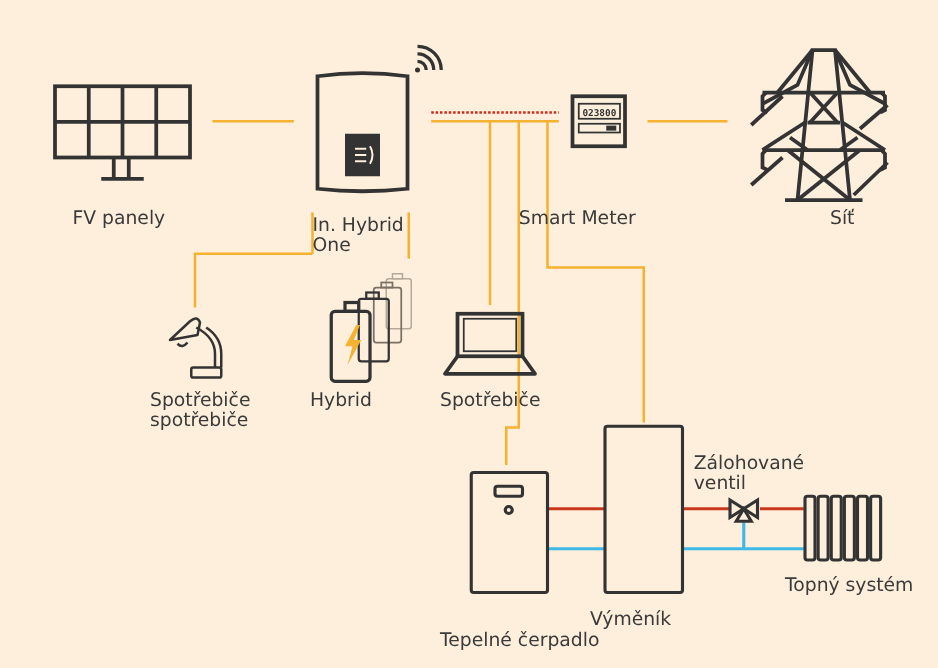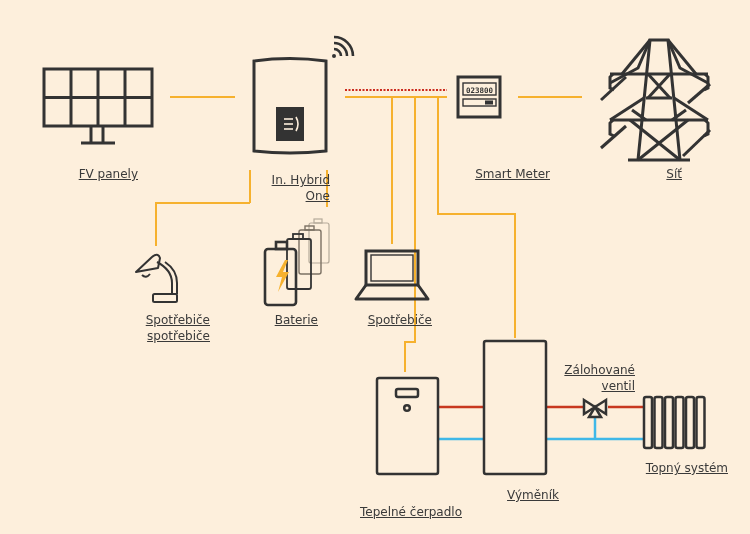--- a/index.html
+++ b/index.html
@@ -1,19 +1,19 @@
 <!DOCTYPE html>
 <html><head>
 <meta charset="utf-8">
 <style>
   html, body { margin:0; padding:0; }
   body { width:750px; height:534px; background:#fdefdc; position:relative; overflow:hidden;
          font-family:"DejaVu Sans", sans-serif; }
   #diagram { position:absolute; left:0; top:0; }
-  .lbl { position:absolute; font-size:12px; color:#3a3a3a; text-align:right; line-height:16px; white-space:nowrap;text-decoration:underline; }
+  .lbl { position:absolute; font-size:15px; color:#3a3a3a; text-align:left; line-height:16px; white-space:nowrap; }
 </style>
 </head>
 <body>
 
 <svg id="diagram" width="750" height="534" viewBox="0 0 750 534">
 
   <g fill="none" stroke="#f6b12e" stroke-width="2">
     <line x1="170" y1="97" x2="235" y2="97"></line>
     <line x1="345" y1="97" x2="447" y2="97"></line>
     <line x1="518" y1="97" x2="582" y2="97"></line>
@@ -163,27 +163,27 @@
     <rect x="686" y="397" width="8" height="51" rx="2"></rect>
     <rect x="696.5" y="397" width="8" height="51" rx="2"></rect>
   </g>
 </svg>
 
 <div class="lbl" style="left:58px; top:166px; width:80px;">FV panely</div>
 <div class="lbl" style="left:250px; top:172px; width:80px;">
   <div>In. Hybrid</div>
   <div>One</div>
 </div>
-<div class="lbl" style="left:460px; top:166px; width:90px;">Smart Meter</div>
-<div class="lbl" style="left:636px; top:166px; width:46px;">Síť</div>
+<div class="lbl" style="left:415px; top:166px; width:90px;">Smart Meter</div>
+<div class="lbl" style="left:664px; top:166px; width:46px;">Síť</div>
 <div class="lbl" style="left:120px; top:312px; width:90px;">
   <div>Spotřebiče</div>
   <div>spotřebiče</div>
 </div>
-<div class="lbl" style="left:248px; top:312px; width:70px;">Baterie</div>
+<div class="lbl" style="left:248px; top:312px; width:70px;">Hybrid</div>
 <div class="lbl" style="left:352px; top:312px; width:80px;">Spotřebiče</div>
 <div class="lbl" style="left:555px; top:362px; width:80px;">
   <div>Zálohované</div>
   <div>ventil</div>
 </div>
 <div class="lbl" style="left:352px; top:488px; width:110px;margin-top:16px;">Tepelné čerpadlo</div>
-<div class="lbl" style="left:489px; top:487px; width:70px;">Výměník</div>
+<div class="lbl" style="left:472px; top:487px; width:70px;">Výměník</div>
 <div class="lbl" style="left:628px; top:460px; width:100px;">Topný systém</div>
 
 </body></html>

